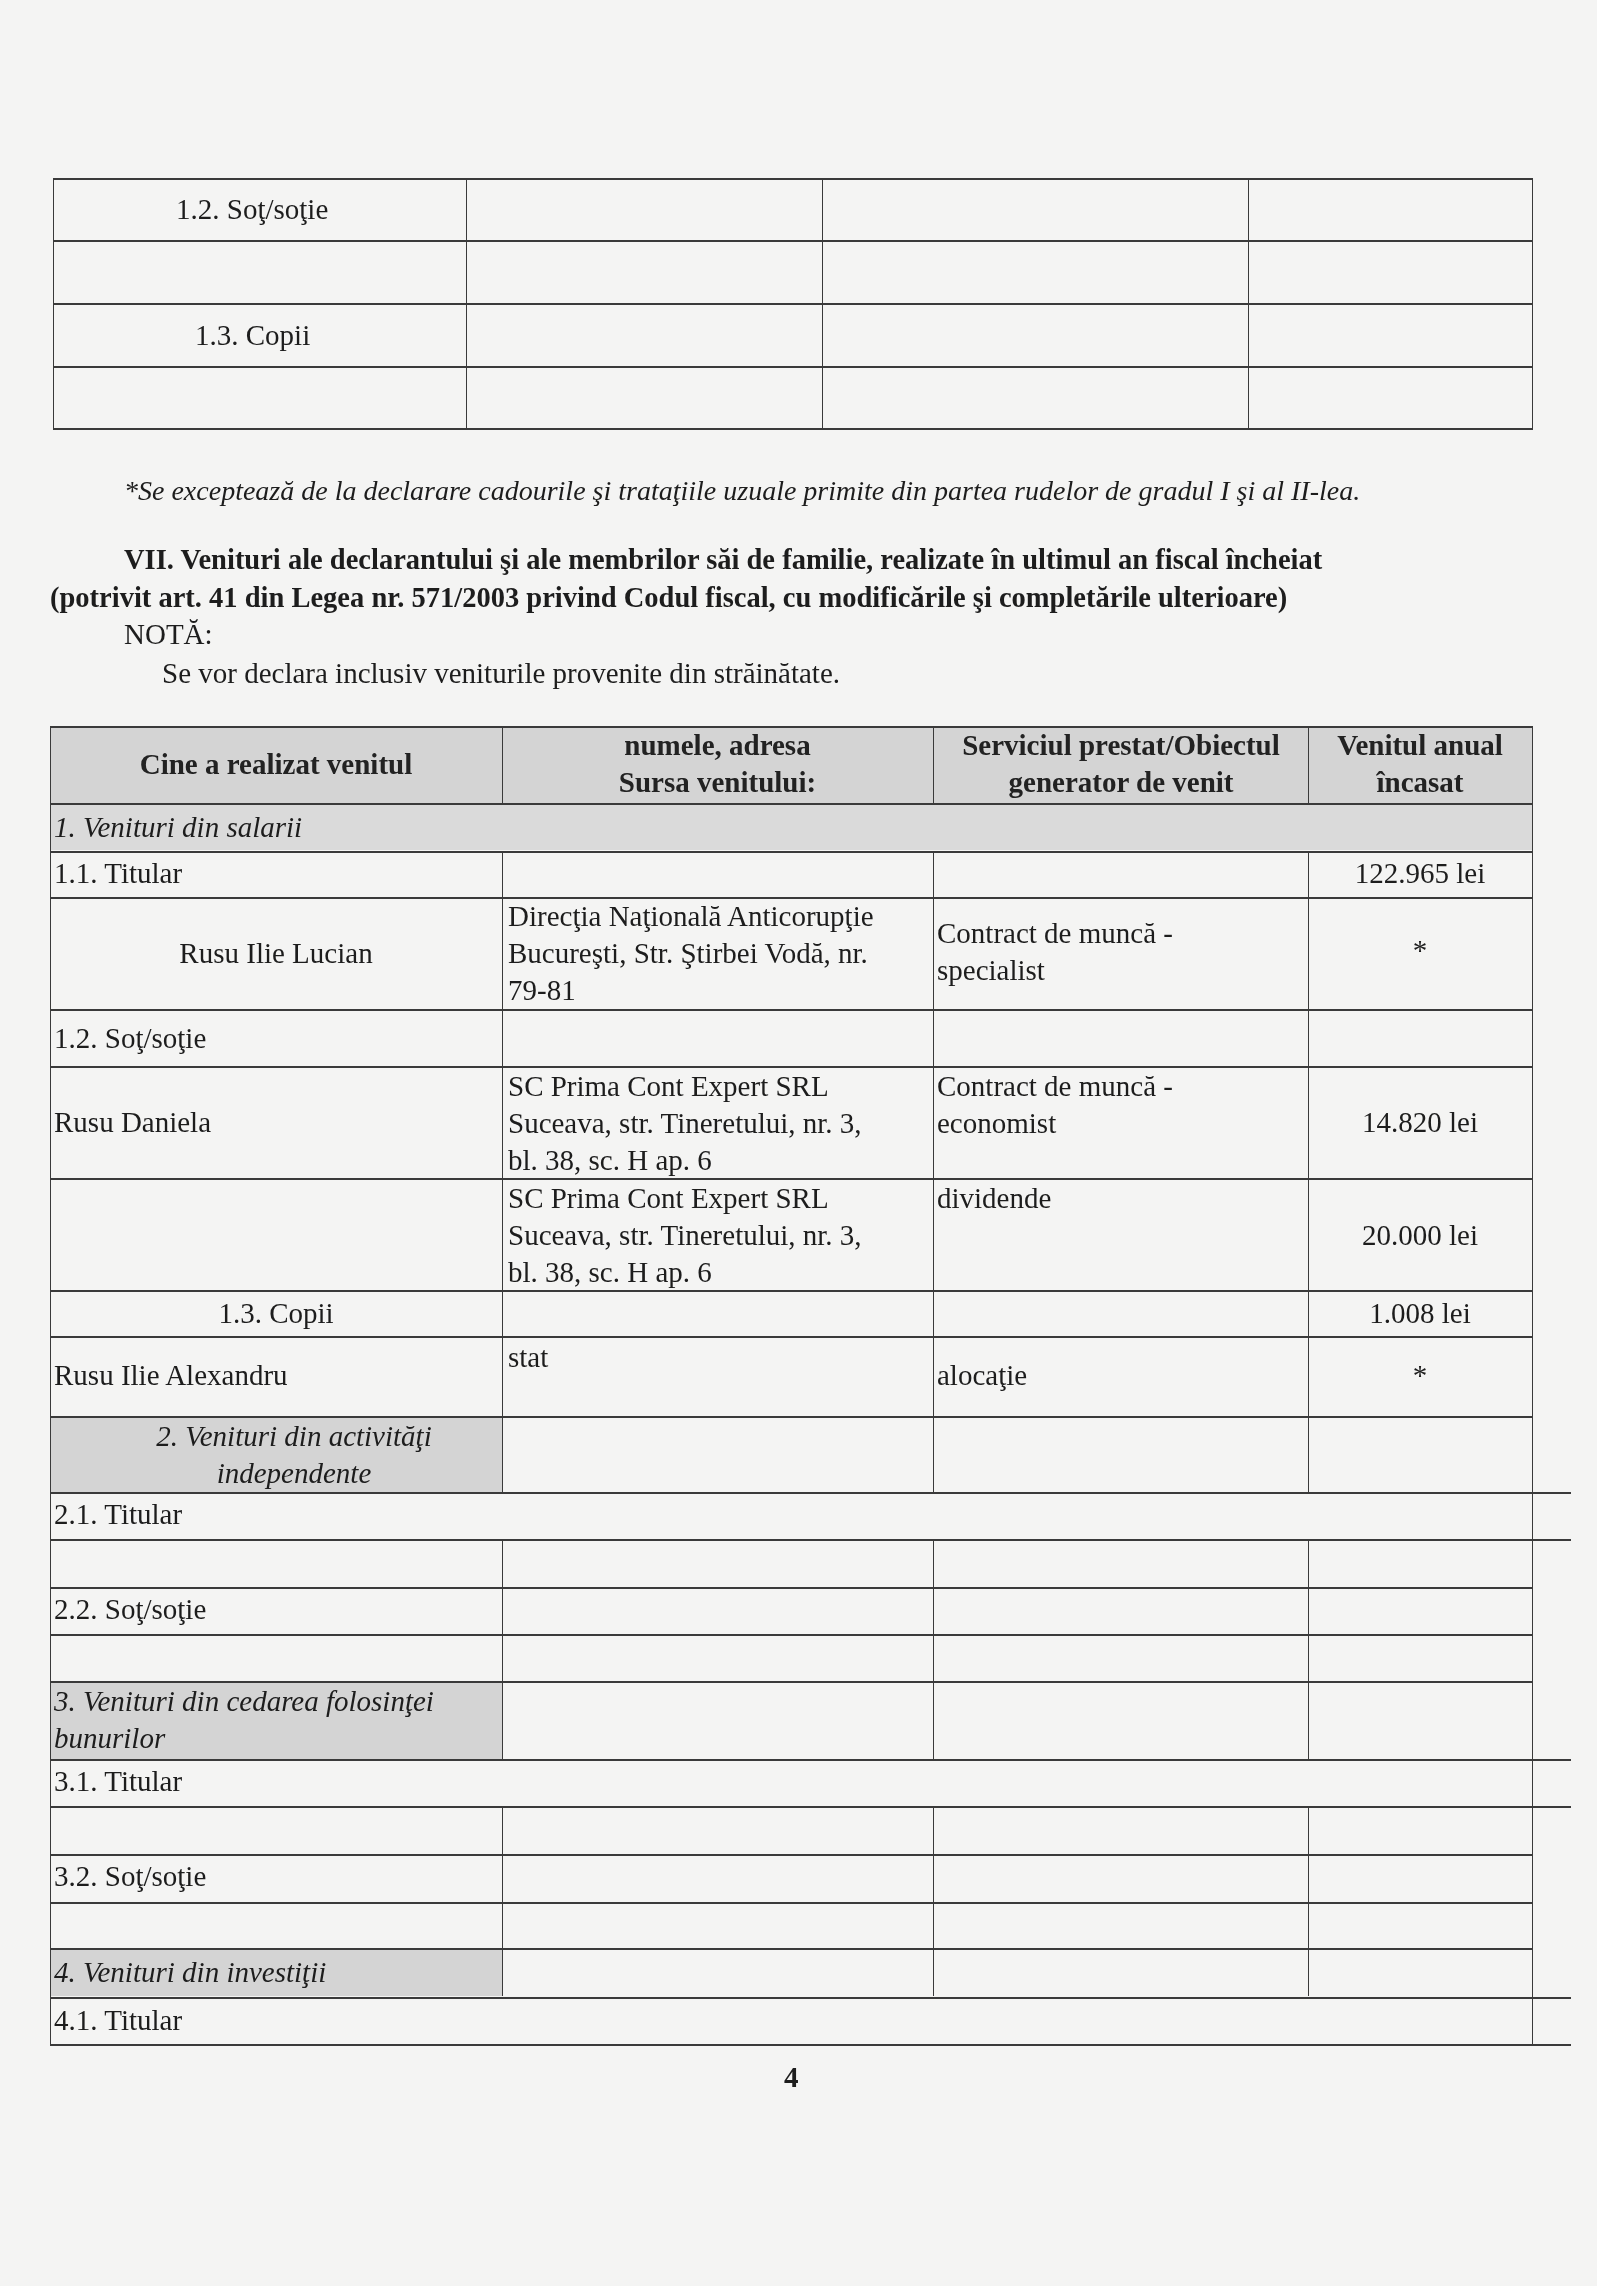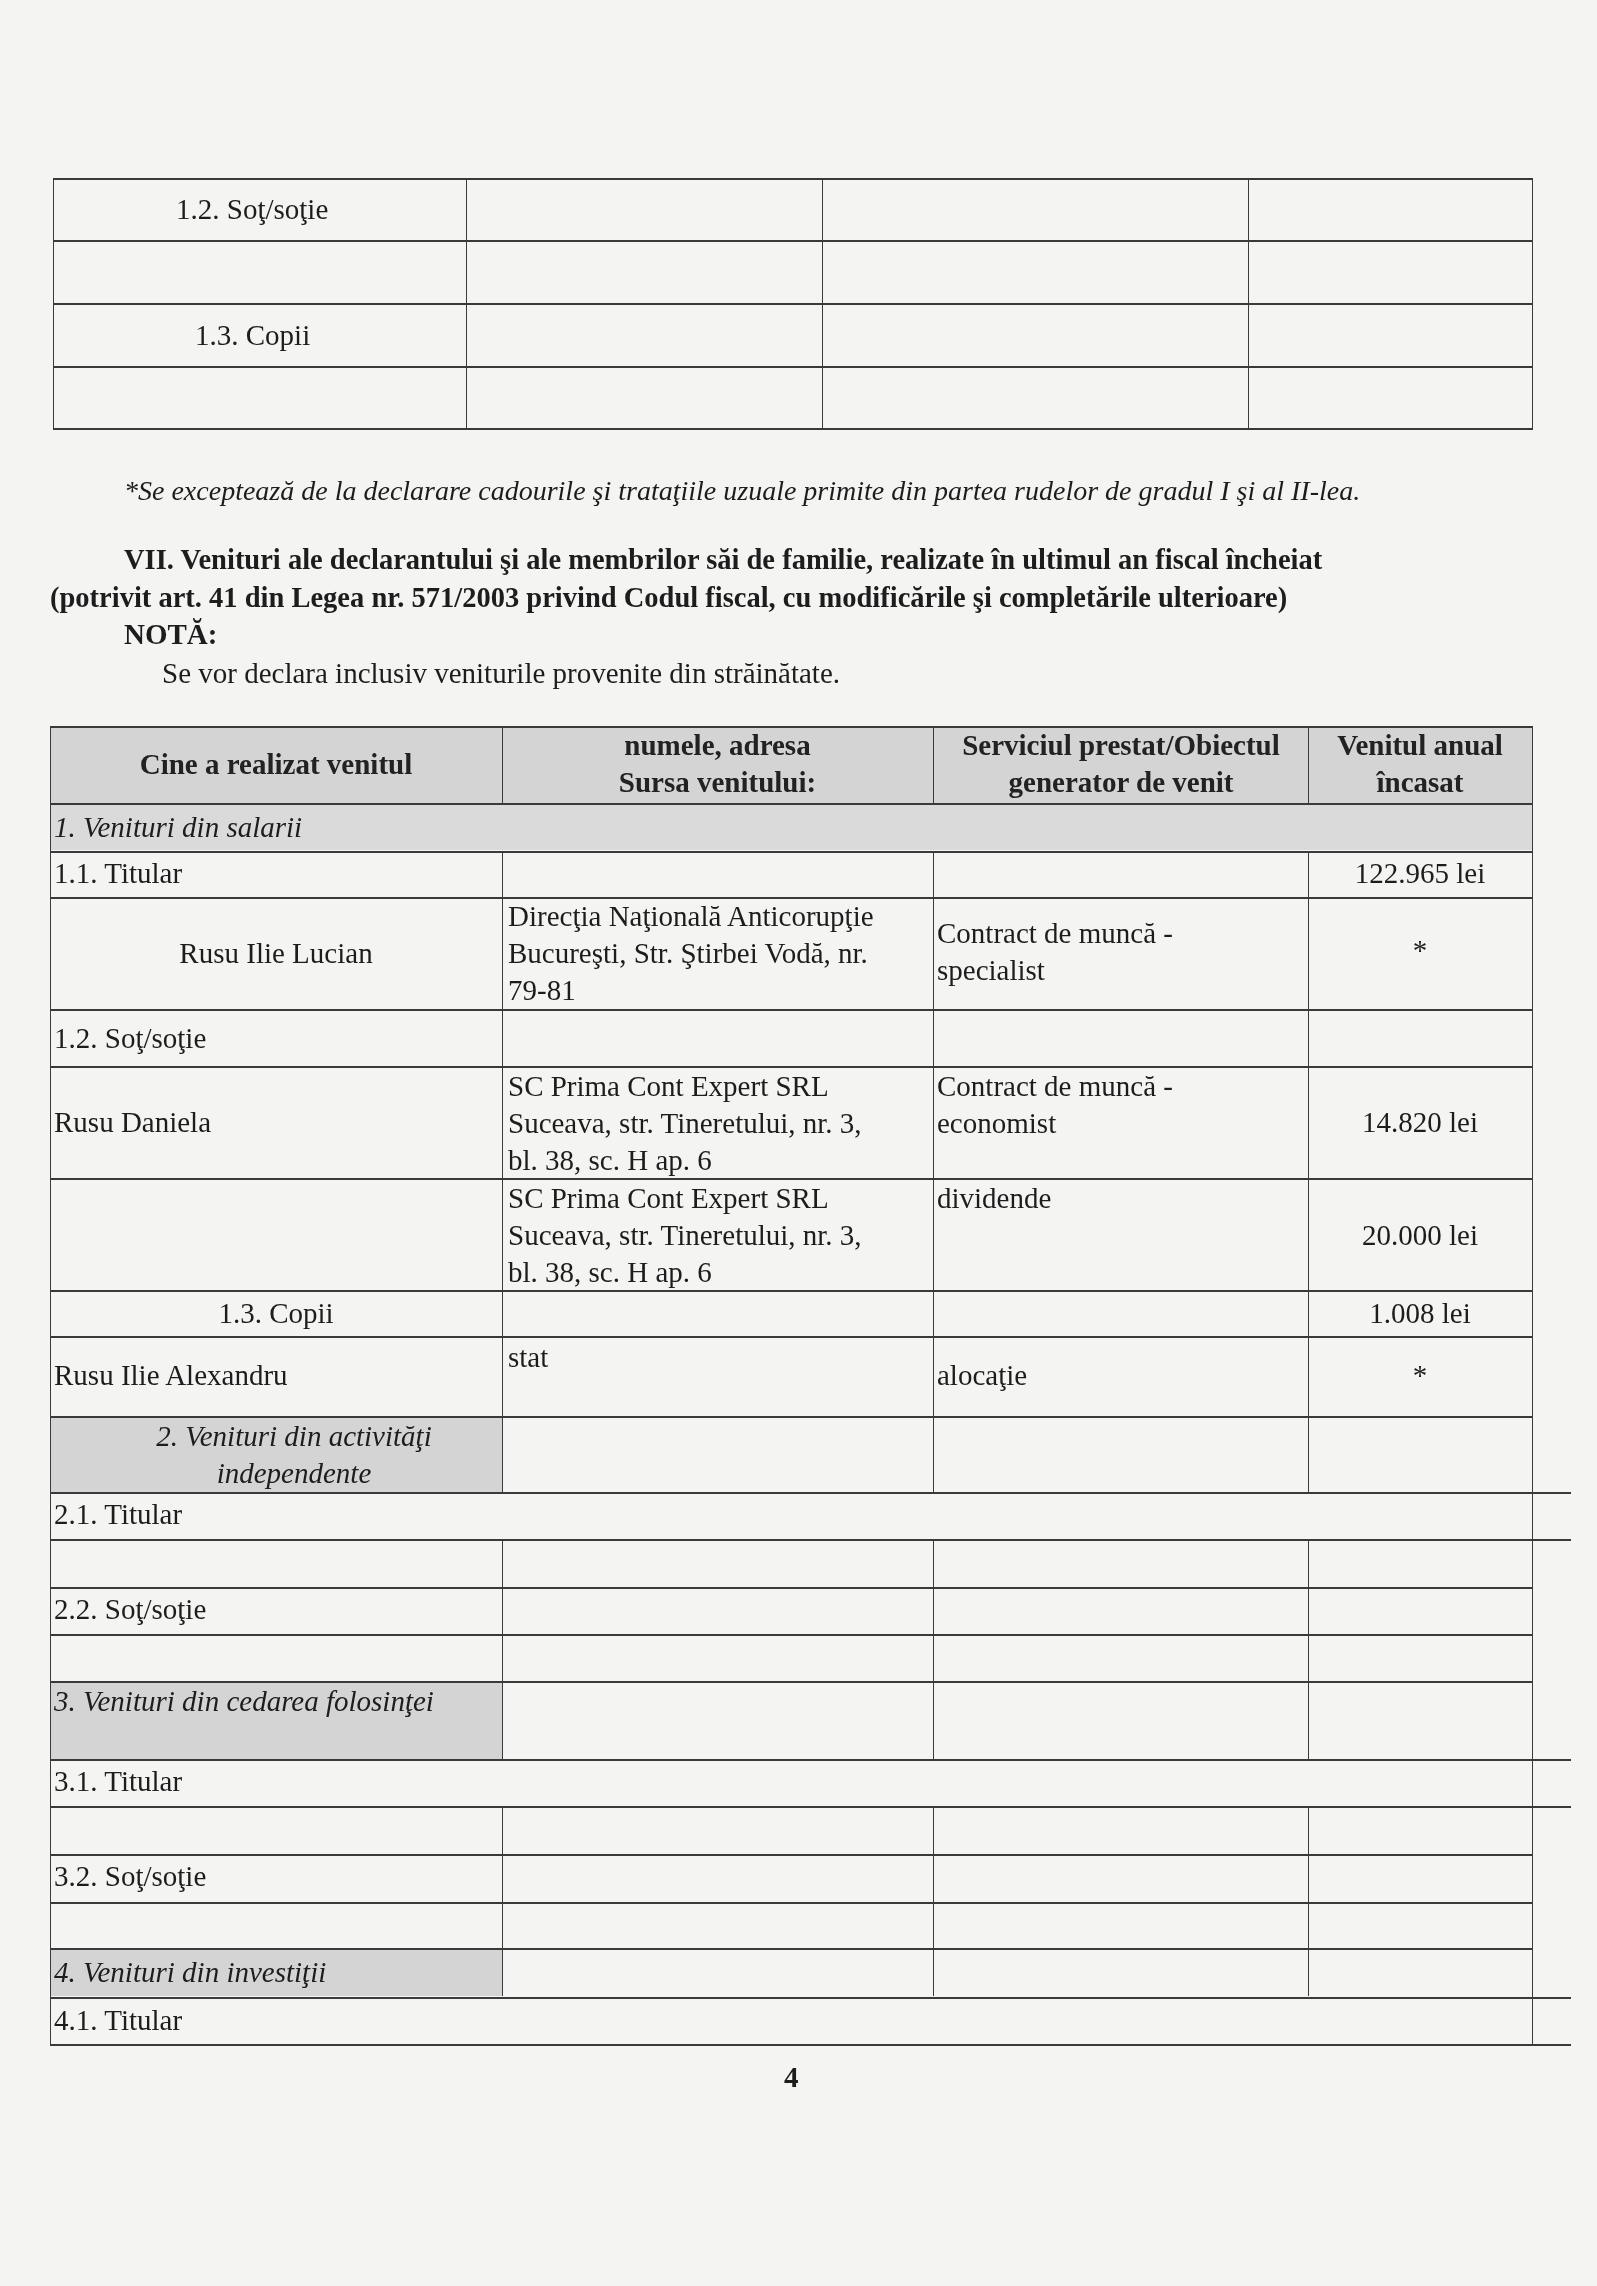--- a/index.html
+++ b/index.html
@@ -32,21 +32,21 @@
   <div class="vl" style="left:822px;top:178px;height:251px;"></div>
   <div class="vl" style="left:1248px;top:178px;height:251px;"></div>
   <div class="vl" style="left:1532px;top:178px;height:251px;"></div>
   <span class="txt" style="left:176px;top:191px;">1.2. Soţ/soţie</span>
   <span class="txt" style="left:195px;top:317px;">1.3. Copii</span>
 </div>
 
 <div class="txt it" style="left:124px;top:472px;font-size:28px;">*Se exceptează de la declarare cadourile şi trataţiile uzuale primite din partea rudelor de gradul I şi al II-lea.</div>
 <div class="txt" style="left:124px;top:541px;font-weight:bold;font-size:28.5px;">VII. Venituri ale declarantului şi ale membrilor săi de familie, realizate în ultimul an fiscal încheiat</div>
 <div class="txt" style="left:50px;top:579px;font-weight:bold;font-size:28.5px;">(potrivit art. 41 din Legea nr. 571/2003 privind Codul fiscal, cu modificările şi completările ulterioare)</div>
-<div class="txt" style="left:124px;top:616px;font-weight:bold;">NOTĂ:</div>
+<div class="txt" style="left:124px;top:616px;">NOTĂ:</div>
 <div class="txt" style="left:124px;top:655px;margin-left:38px;">Se vor declara inclusiv veniturile provenite din străinătate.</div>
 
 <div>
 
   <div class="shade" style="left:50px;top:726px;width:1483px;height:77px;"></div>
   <div class="shade" style="left:50px;top:803px;width:1483px;height:47px;background:#dadada;"></div>
   <div class="shade" style="left:50px;top:1418px;width:452px;height:75px;"></div>
   <div class="shade" style="left:50px;top:1683px;width:452px;height:77px;"></div>
   <div class="shade" style="left:50px;top:1950px;width:452px;height:46px;"></div>
 
@@ -173,20 +173,21 @@
 
   <div class="abs it" style="left:50px;top:1418px;width:488px;text-align:center;font-size:29px;line-height:37px;">
     <div>2. Venituri din activităţi</div>
     <div>independente</div>
   </div>
   <span class="txt" style="left:54px;top:1496px;">2.1. Titular</span>
   <span class="txt" style="left:54px;top:1591px;">2.2. Soţ/soţie</span>
 
   <div class="abs it" style="left:54px;top:1683px;width:448px;font-size:29px;line-height:37px;">
     <div>3. Venituri din cedarea folosinţei</div>
+    <div>bunurilor</div>
   </div>
   <span class="txt" style="left:54px;top:1763px;">3.1. Titular</span>
   <span class="txt" style="left:54px;top:1858px;">3.2. Soţ/soţie</span>
 
   <span class="txt it" style="left:54px;top:1954px;">4. Venituri din investiţii</span>
   <span class="txt" style="left:54px;top:2002px;">4.1. Titular</span>
 </div>
 
 <span class="txt" style="left:784px;top:2059px;font-weight:bold;">4</span>
 

